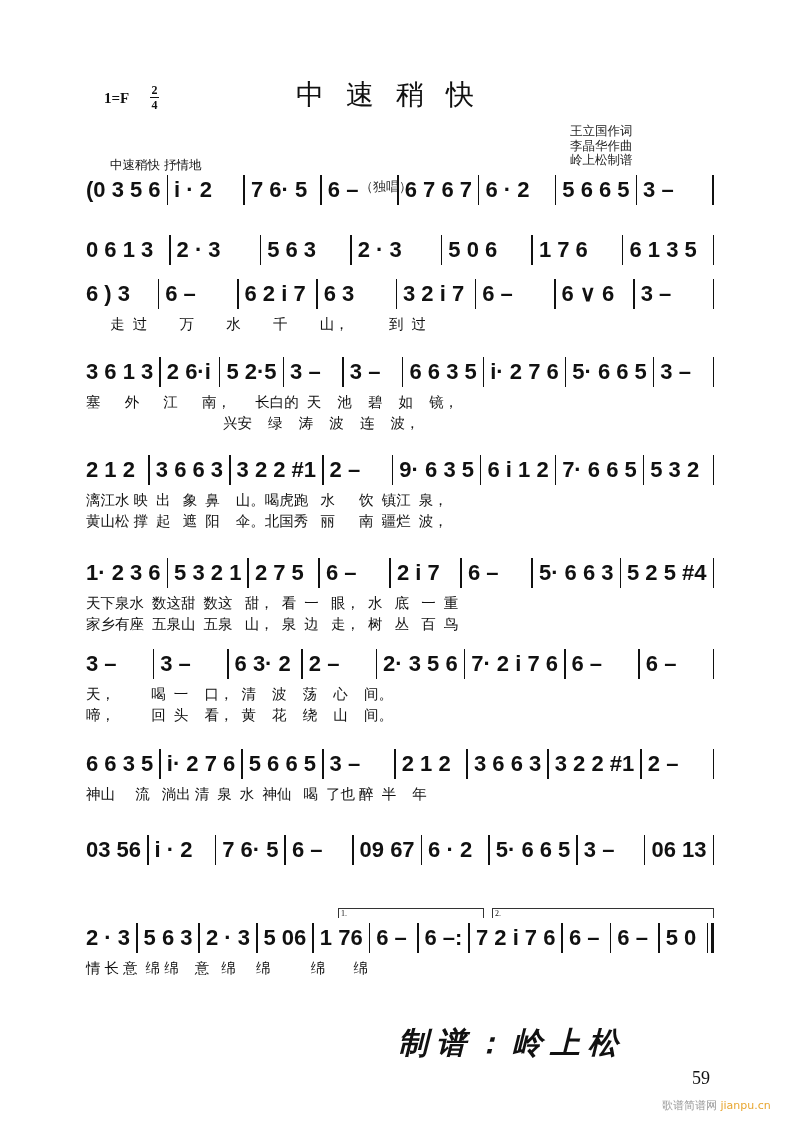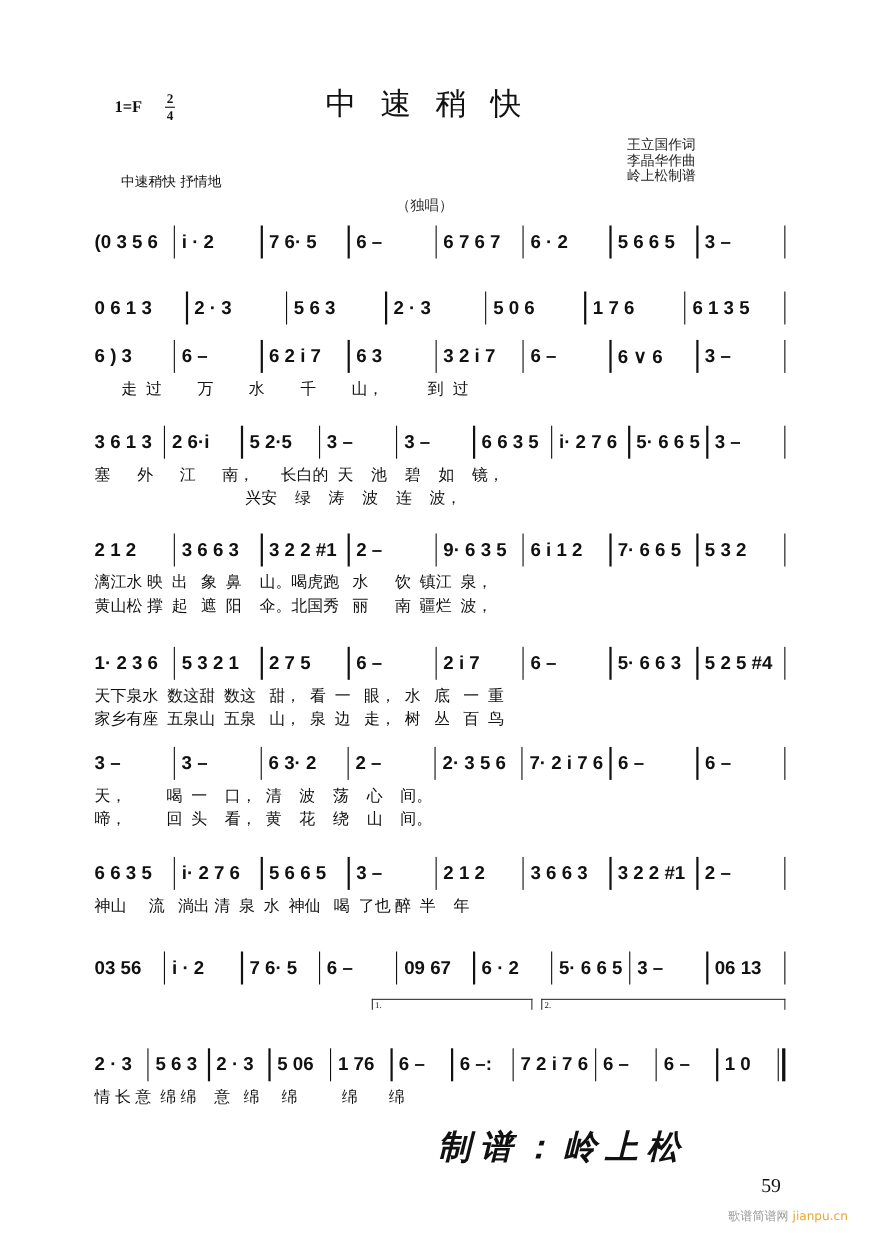--- a/index.html
+++ b/index.html
@@ -9,21 +9,21 @@
   .key-sig { position: absolute; left: 104px; top: 90px; font-family: "Liberation Serif", serif; font-size: 15px; font-weight: bold; }
   .time-sig { position: absolute; left: 150px; top: 84px; display: flex; flex-direction: column; align-items: center; font-family: "Liberation Serif", serif; font-weight: bold; font-size: 12px; line-height: 12px; }
   .time-sig .bar { width: 9px; height: 1px; background: #111; margin: 1px 0; }
 
   .title { position: absolute; left: 296px; top: 76px; font-family: "DejaVu Sans", sans-serif; font-size: 28px; letter-spacing: 22px; font-weight: normal; }
   .subtitle { position: absolute; left: 360px; top: 130px; font-family: "DejaVu Sans", sans-serif; font-size: 13px; color: #333; margin-top: 48px; }
   .credits { position: absolute; left: 570px; top: 124px; font-family: "DejaVu Serif", serif; font-size: 12.5px; line-height: 14.5px; color: #222; }
   .tempo { position: absolute; left: 110px; top: 157px; font-family: "DejaVu Sans", sans-serif; font-size: 12.5px; }
 
   .line { position: absolute; left: 86px; width: 628px; }
-  .notes { position: relative; height: 36px; display: flex; align-items: center; font-family: "Liberation Sans", sans-serif; font-weight: bold; font-size: 17px; margin-top: 30px; }
+  .notes { position: relative; height: 36px; display: flex; align-items: center; font-family: "Liberation Sans", sans-serif; font-weight: bold; font-size: 22px; }
   .measure { display: flex; align-items: center; height: 100%; padding: 0 6px; flex: 1; white-space: nowrap; position: relative; }
   .measure.first { padding-left: 0; }
   .barline { width: 1.5px; height: 30px; background: #111; flex: 0 0 auto; }
   .final { display: flex; gap: 3px; }
   .final .thick { width: 3px; height: 30px; background: #111; }
   .lyrics { font-family: Liberation Sans, sans-serif; font-size: 14.5px; line-height: 17px; letter-spacing: 0; margin-top: 4px; white-space: pre; color: #111; }
   .lyrics-row { height: 17px; }
 
   .signature { position: absolute; left: 398px; top: 1023px; font-family: "DejaVu Serif", serif; font-weight: bold; font-size: 30px; letter-spacing: 8px; font-style: italic; }
   .page-num { position: absolute; left: 692px; top: 1068px; font-family: "Liberation Serif", serif; font-size: 18px; }
@@ -258,21 +258,21 @@
         <div class="measure">6  –</div>
         <div class="barline"></div>
         <div class="measure">6 –:</div>
         <div class="barline"></div>
         <div class="measure">7 2  i 7 6</div>
         <div class="barline"></div>
         <div class="measure">6  –</div>
         <div class="barline"></div>
         <div class="measure">6 –</div>
         <div class="barline"></div>
-        <div class="measure">1 0</div>
+        <div class="measure">5 0</div>
         <div class="final">
           <div class="barline"></div>
           <div class="thick"></div>
         </div>
       </div>
       <div class="lyrics lyrics-row">情 长 意  绵 绵    意   绵     绵          绵       绵</div>
       <div class="bracket" style="left: 252px; top: -12px; width: 146px;">1.</div>
       <div class="bracket" style="left: 406px; top: -12px; width: 222px;">2.</div>
     </div>
   </div>

